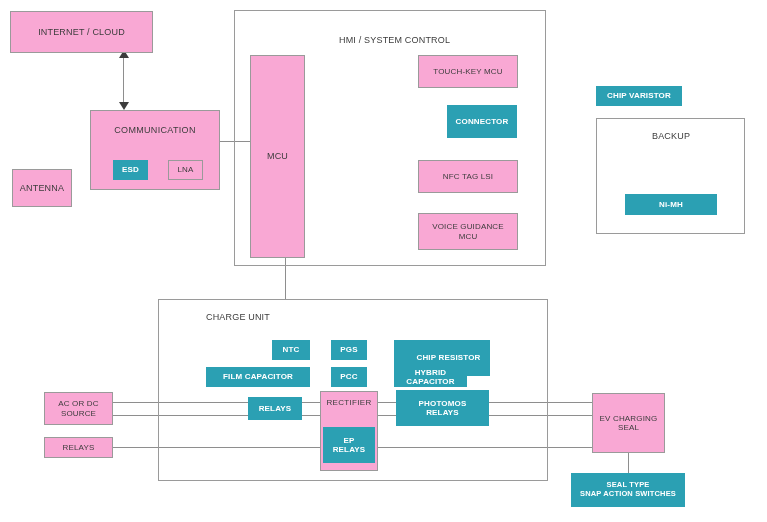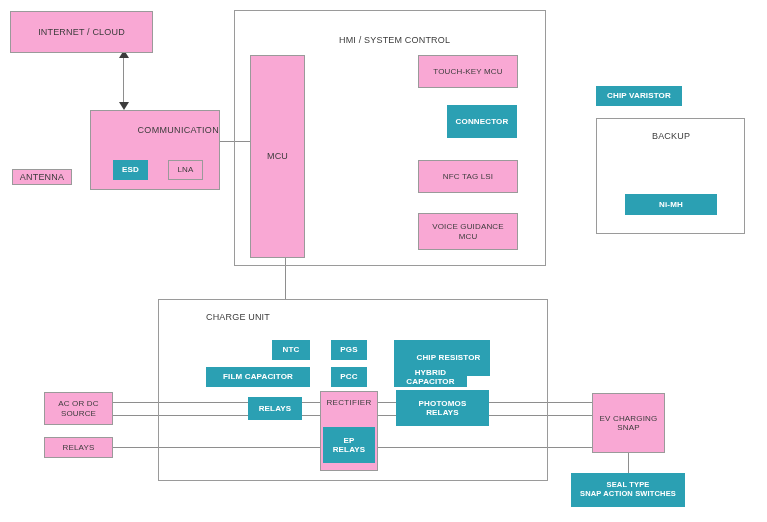--- a/index.html
+++ b/index.html
@@ -108,26 +108,26 @@
   <div class="group" style="left:158px;top:299px;width:390px;height:182px;"></div>
   <div class="group-title t9" style="left:206px;top:312px;">CHARGE UNIT</div>
 
   <div class="group" style="left:596px;top:118px;width:149px;height:116px;"></div>
   <div class="group-title t9" style="left:652px;top:131px;">BACKUP</div>
 
   <div class="box t9" style="left:10px;top:11px;width:143px;height:42px;">
     <span>INTERNET / CLOUD</span>
   </div>
 
-  <div class="box t9" style="left:12px;top:169px;width:60px;height:16px;">
+  <div class="box t9" style="left:12px;top:169px;width:60px;height:38px;">
     <span>ANTENNA</span>
   </div>
 
   <div class="box" style="left:90px;top:110px;width:130px;height:80px;display:block;">
-    <div class="t9" style="position:absolute;left:0;right:0;top:14px;text-align:right;">COMMUNICATION</div>
+    <div class="t9" style="position:absolute;left:0;right:0;top:14px;text-align:center;">COMMUNICATION</div>
   </div>
   <div class="chip t8" style="left:113px;top:160px;width:35px;height:20px;">
     <span>ESD</span>
   </div>
   <div class="box t8" style="left:168px;top:160px;width:35px;height:20px;">
     <span>LNA</span>
   </div>
 
   <div class="box t9" style="left:250px;top:55px;width:55px;height:203px;">
     <span>MCU</span>
@@ -204,21 +204,21 @@
     <span>AC OR DC</span>
     <span>SOURCE</span>
   </div>
 
   <div class="box t8" style="left:44px;top:437px;width:69px;height:21px;">
     <span>RELAYS</span>
   </div>
 
   <div class="box t8" style="left:592px;top:393px;width:73px;height:60px;flex-direction:column;">
     <span>EV CHARGING</span>
-    <span>SNAP</span>
+    <span>SEAL</span>
   </div>
 
   <div class="chip t75" style="left:571px;top:473px;width:114px;height:34px;flex-direction:column;">
     <span>SEAL TYPE</span>
     <span>SNAP ACTION SWITCHES</span>
   </div>
 
 </div>
 
 </body></html>

